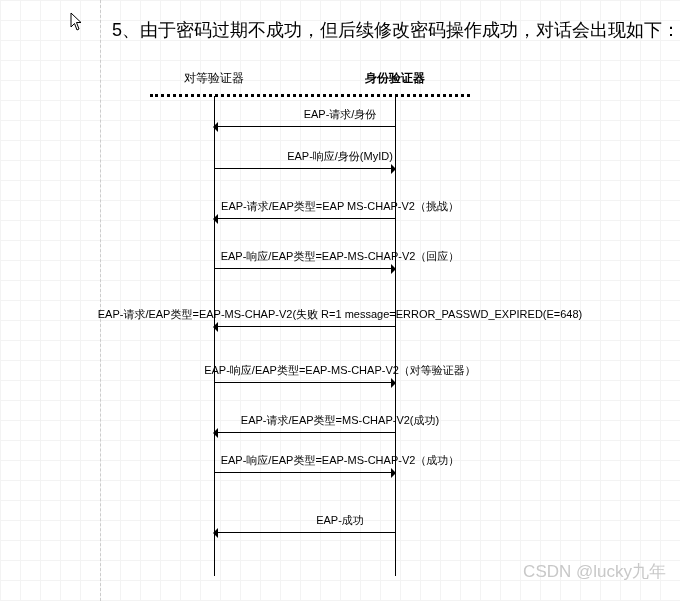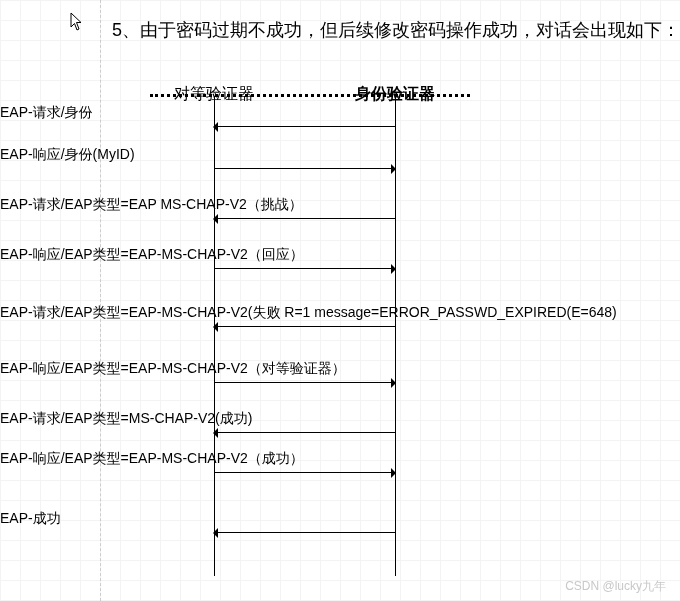--- a/index.html
+++ b/index.html
@@ -53,22 +53,22 @@
   .diagram {
     position: absolute;
     top: 68px;
     left: 0;
     right: 0;
     bottom: 0;
   }
 
   .lifeline-label {
     position: absolute;
-    top: 16px;
-    font-size: 16px;
+    top: 2px;
+    font-size: 12px;
     text-align: center;
     transform: translateX(-50%);
     white-space: nowrap;
   }
   .lifeline-label.left  { left: 214px; }
   .lifeline-label.right { left: 395px; font-weight: bold; }
 
   .dotted-span {
     position: absolute;
     top: 26px;
@@ -88,22 +88,22 @@
 
   .msg {
     position: absolute;
     left: 0;
     right: 0;
   }
   .msg-label {
     position: absolute;
     bottom: 4px;
     width: 100%;
-    text-align: left;
-    font-size: 14px;
+    text-align: center;
+    font-size: 11px;
     white-space: nowrap;
   }
   .arrow {
     position: absolute;
     top: 0;
     left: 214px;
     width: 181px;
     height: 1px;
     background: #000;
   }
@@ -123,22 +123,22 @@
   .arrow.dir-right::after {
     right: -1px;
     top: -4.5px;
     border-left-color: #000;
     border-right: none;
   }
 
   .watermark {
     position: absolute;
     right: 14px;
-    bottom: 6px;
-    font-size: 12px;
+    bottom: 18px;
+    font-size: 17px;
     color: #c8c8c8;
     pointer-events: none;
   }
 </style>
 </head>
 <body>
 
 <div class="grid"></div>
 <div class="page-vline"></div>
 

